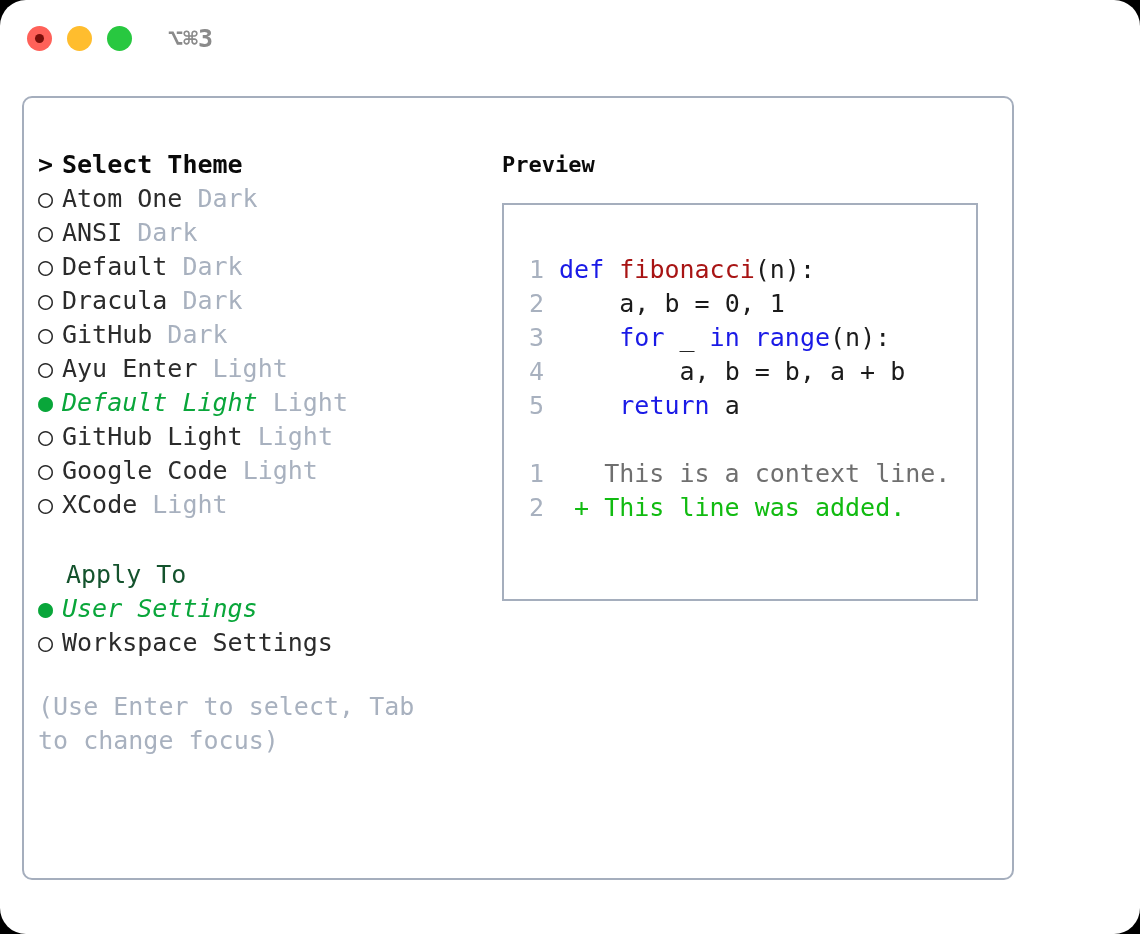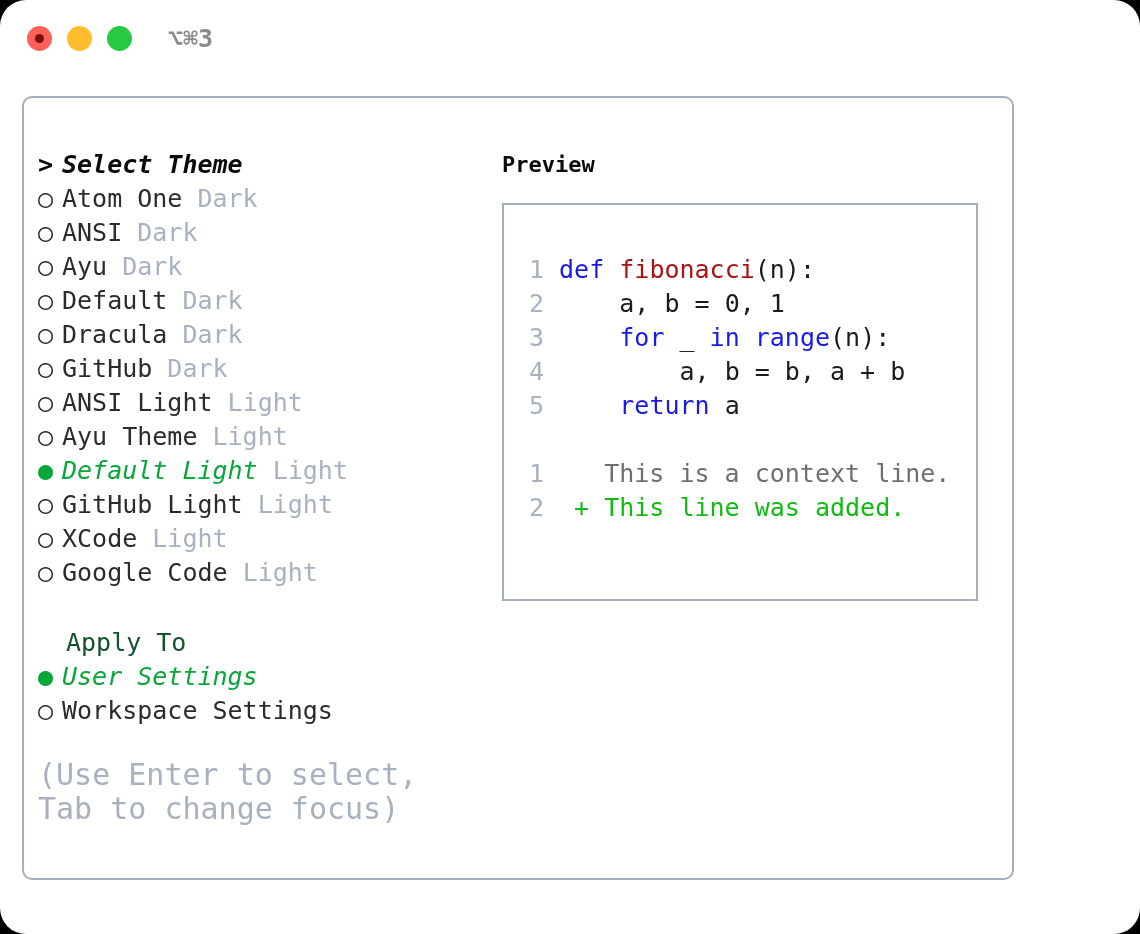--- a/index.html
+++ b/index.html
@@ -95,21 +95,20 @@
     height: 34px;
     line-height: 34px;
     font-size: 25px;
     white-space: pre;
     color: #1b1b1b;
   }
 
   .heading {
     font-weight: bold;
     color: #0a0a0a;
-    font-style: italic;
   }
   .caret { font-weight: bold; }
 
   .bullet {
     display: inline-block;
     width: 24px;
     white-space: pre;
   }
   .bullet-off { color: #2a2a2a; }
   .bullet-on  { color: #09a63a; }
@@ -124,21 +123,21 @@
     height: 34px;
     line-height: 34px;
     font-size: 25px;
     color: #14532d;
     padding-left: 28px;
     white-space: pre;
   }
 
   .hint {
     margin-top: 30px;
-    font-size: 30px;
+    font-size: 25px;
     line-height: 34px;
     color: #a8b1bf;
     width: 400px;
     white-space: pre-wrap;
   }
 
   
   .right-col {
     position: absolute;
     left: 478px;
@@ -208,30 +207,28 @@
 
   <div class="panel">
 
     <div class="left-col">
 
       <div class="row heading"><span class="bullet caret">&gt;</span><span>Select Theme</span></div>
 
       <div id="theme-list">
           <div class="row"><span class="bullet bullet-off">○ </span><span class="label">Atom One </span><span class="badge">Dark</span></div>
           <div class="row"><span class="bullet bullet-off">○ </span><span class="label">ANSI </span><span class="badge">Dark</span></div>
-          <div class="row"><span class="bullet bullet-off">○ </span><span class="label">Ayu </span><span class="badge">Dark</span></div>
           <div class="row"><span class="bullet bullet-off">○ </span><span class="label">Default </span><span class="badge">Dark</span></div>
           <div class="row"><span class="bullet bullet-off">○ </span><span class="label">Dracula </span><span class="badge">Dark</span></div>
           <div class="row"><span class="bullet bullet-off">○ </span><span class="label">GitHub </span><span class="badge">Dark</span></div>
-          <div class="row"><span class="bullet bullet-off">○ </span><span class="label">ANSI Light </span><span class="badge">Light</span></div>
-          <div class="row"><span class="bullet bullet-off">○ </span><span class="label">Ayu Theme </span><span class="badge">Light</span></div>
+          <div class="row"><span class="bullet bullet-off">○ </span><span class="label">Ayu Enter </span><span class="badge">Light</span></div>
           <div class="row"><span class="bullet bullet-on">● </span><span class="label selected">Default Light </span><span class="badge">Light</span></div>
           <div class="row"><span class="bullet bullet-off">○ </span><span class="label">GitHub Light </span><span class="badge">Light</span></div>
+          <div class="row"><span class="bullet bullet-off">○ </span><span class="label">Google Code </span><span class="badge">Light</span></div>
           <div class="row"><span class="bullet bullet-off">○ </span><span class="label">XCode </span><span class="badge">Light</span></div>
-          <div class="row"><span class="bullet bullet-off">○ </span><span class="label">Google Code </span><span class="badge">Light</span></div>
         </div>
 
       <div class="section-gap"></div>
 
       <div class="apply-title">Apply To</div>
 
       <div id="apply-list">
           <div class="row"><span class="bullet bullet-on">● </span><span class="label selected">User Settings</span></div>
           <div class="row"><span class="bullet bullet-off">○ </span><span class="label">Workspace Settings</span></div>
         </div>

